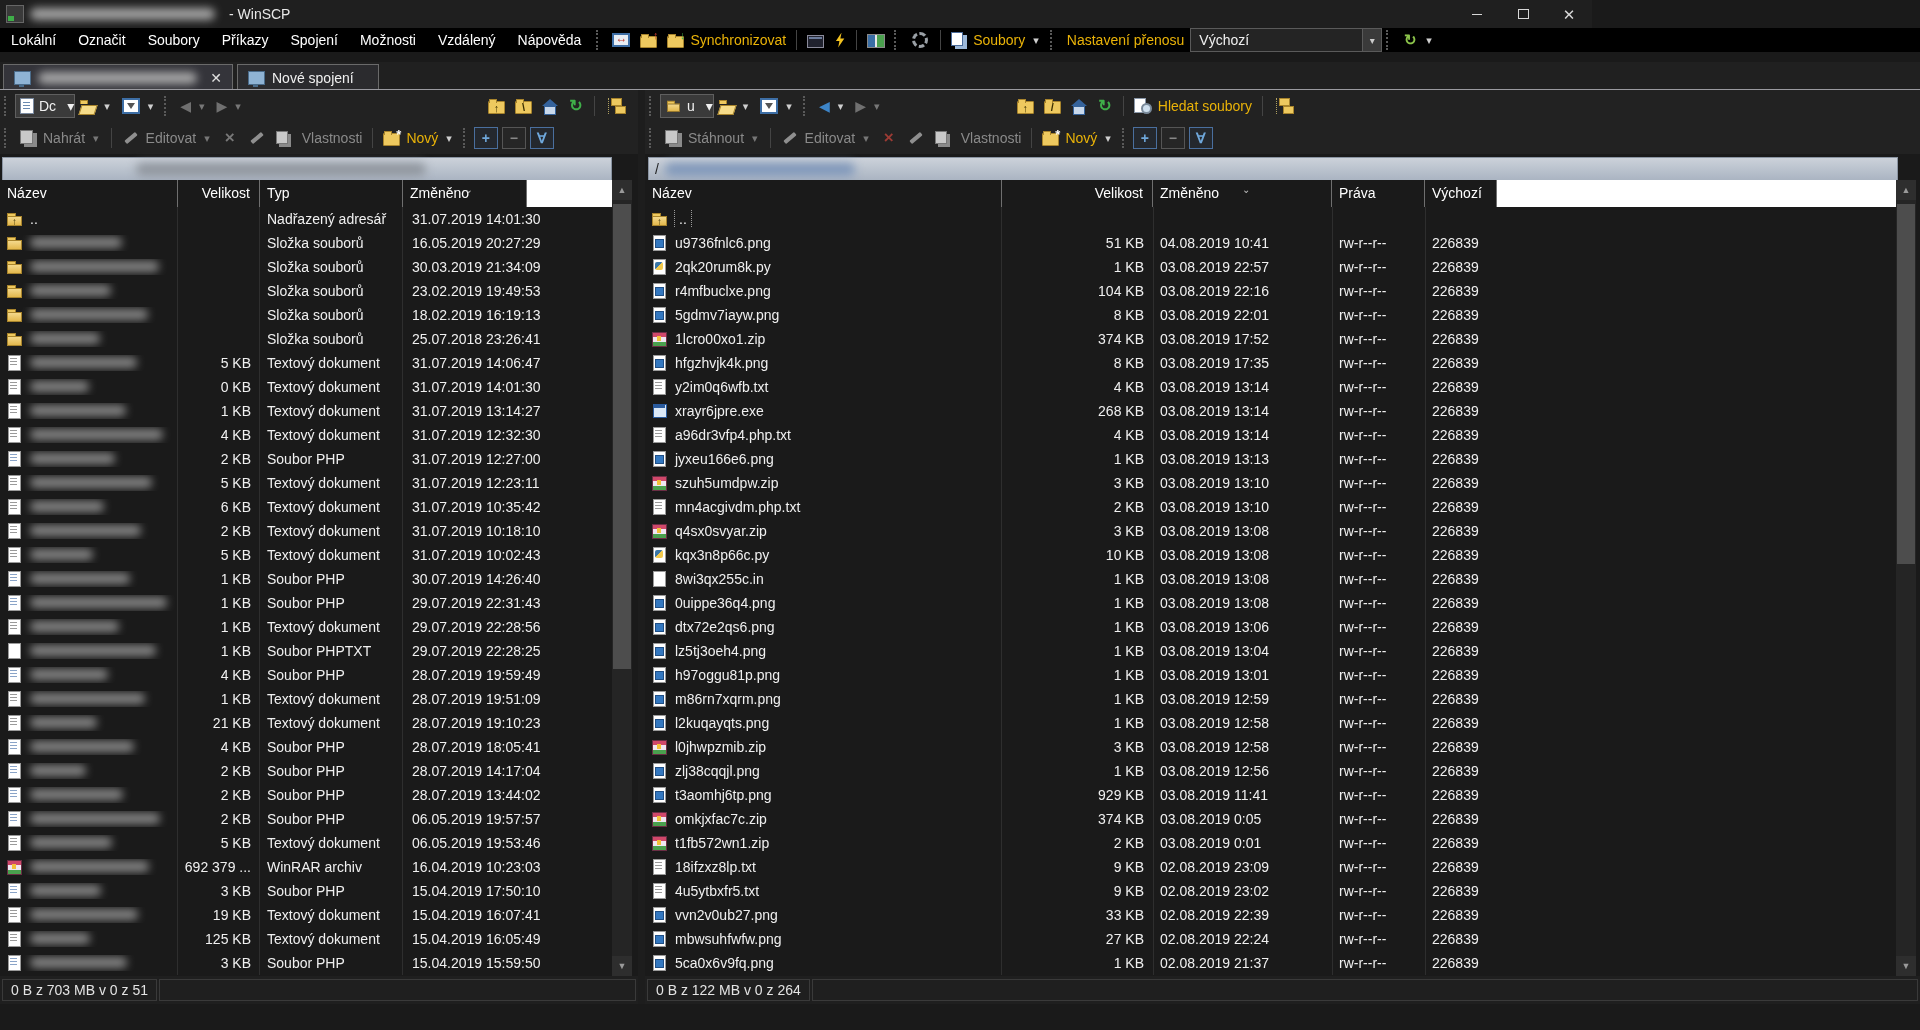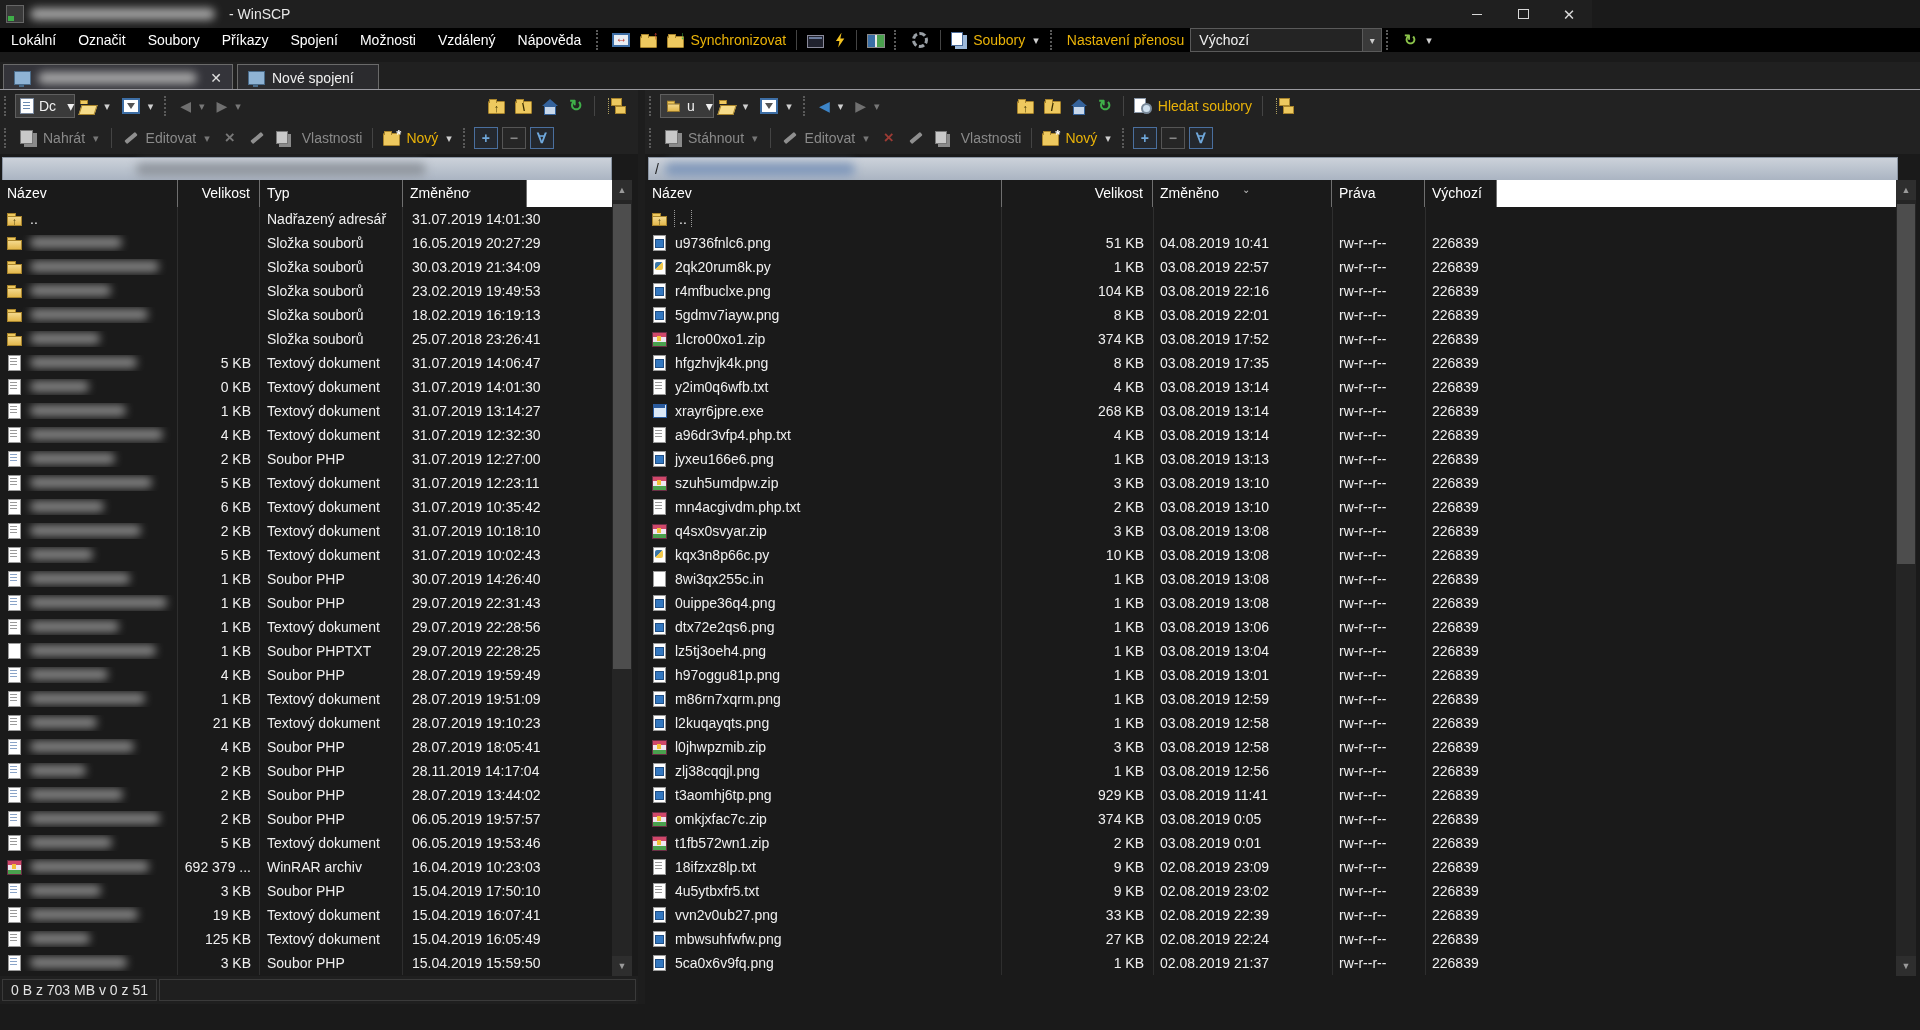--- a/index.html
+++ b/index.html
@@ -669,21 +669,21 @@
     <span class="cell c-date">28.07.2019 18:05:41</span>
   </div>
 
   <div class="lrow">
     <span class="cell c-name">
             <i class="ic ic-php"></i>
             <span class="nm"><span class="blurname" style="width: 56px;"></span></span>
           </span>
     <span class="cell c-size">2 KB</span>
     <span class="cell c-type">Soubor PHP</span>
-    <span class="cell c-date">28.11.2019 14:17:04</span>
+    <span class="cell c-date">28.07.2019 14:17:04</span>
   </div>
 
   <div class="lrow">
     <span class="cell c-name">
             <i class="ic ic-php"></i>
             <span class="nm"><span class="blurname" style="width: 93px;"></span></span>
           </span>
     <span class="cell c-size">2 KB</span>
     <span class="cell c-type">Soubor PHP</span>
     <span class="cell c-date">28.07.2019 13:44:02</span>
@@ -1142,15 +1142,19 @@
   <div class="sbar sb-r">
     <span class="sbtn sb-up">▲</span>
     <span class="sthumb th-r"></span>
     <span class="sbtn sb-down">▼</span>
   </div>
 
   <div class="pstatus ps-l">
     <span class="pscell">0 B z 703 MB v 0 z 51</span>
     <span class="psfill"></span>
   </div>
+  <div class="pstatus ps-r">
+    <span class="pscell">0 B z 122 MB v 0 z 264</span>
+    <span class="psfill"></span>
+  </div>
 
 
 </div>
 
 </body></html>

